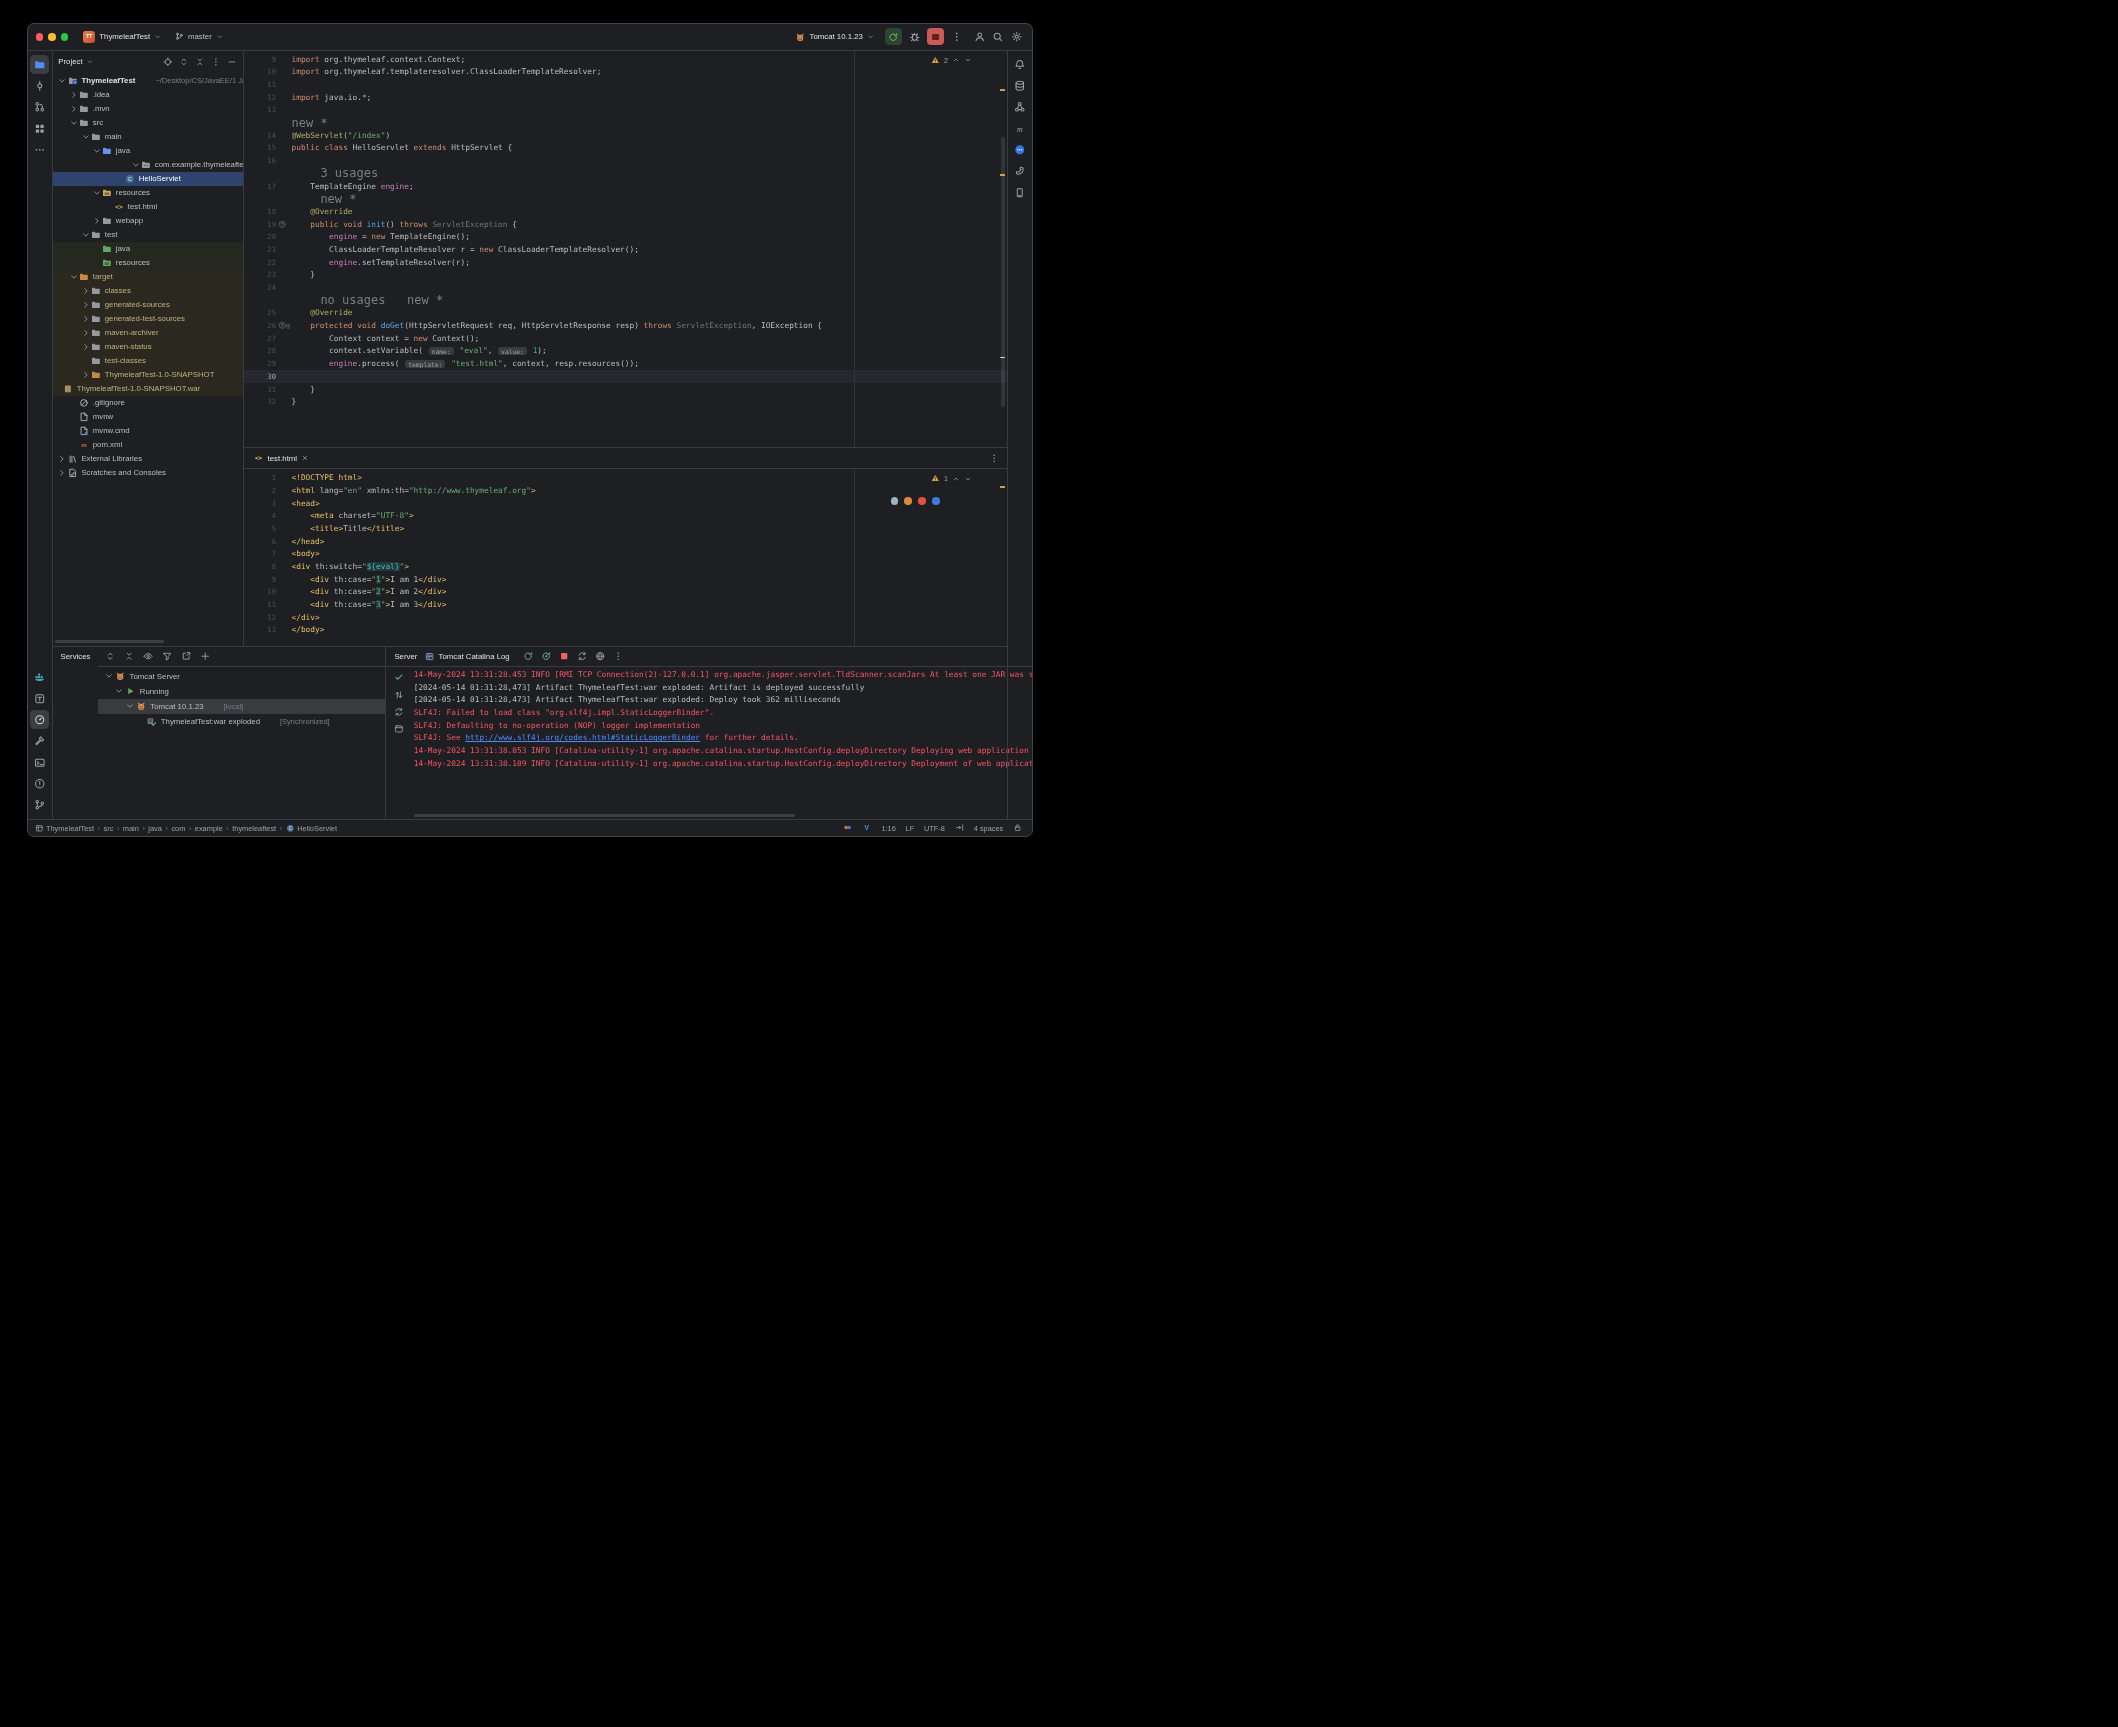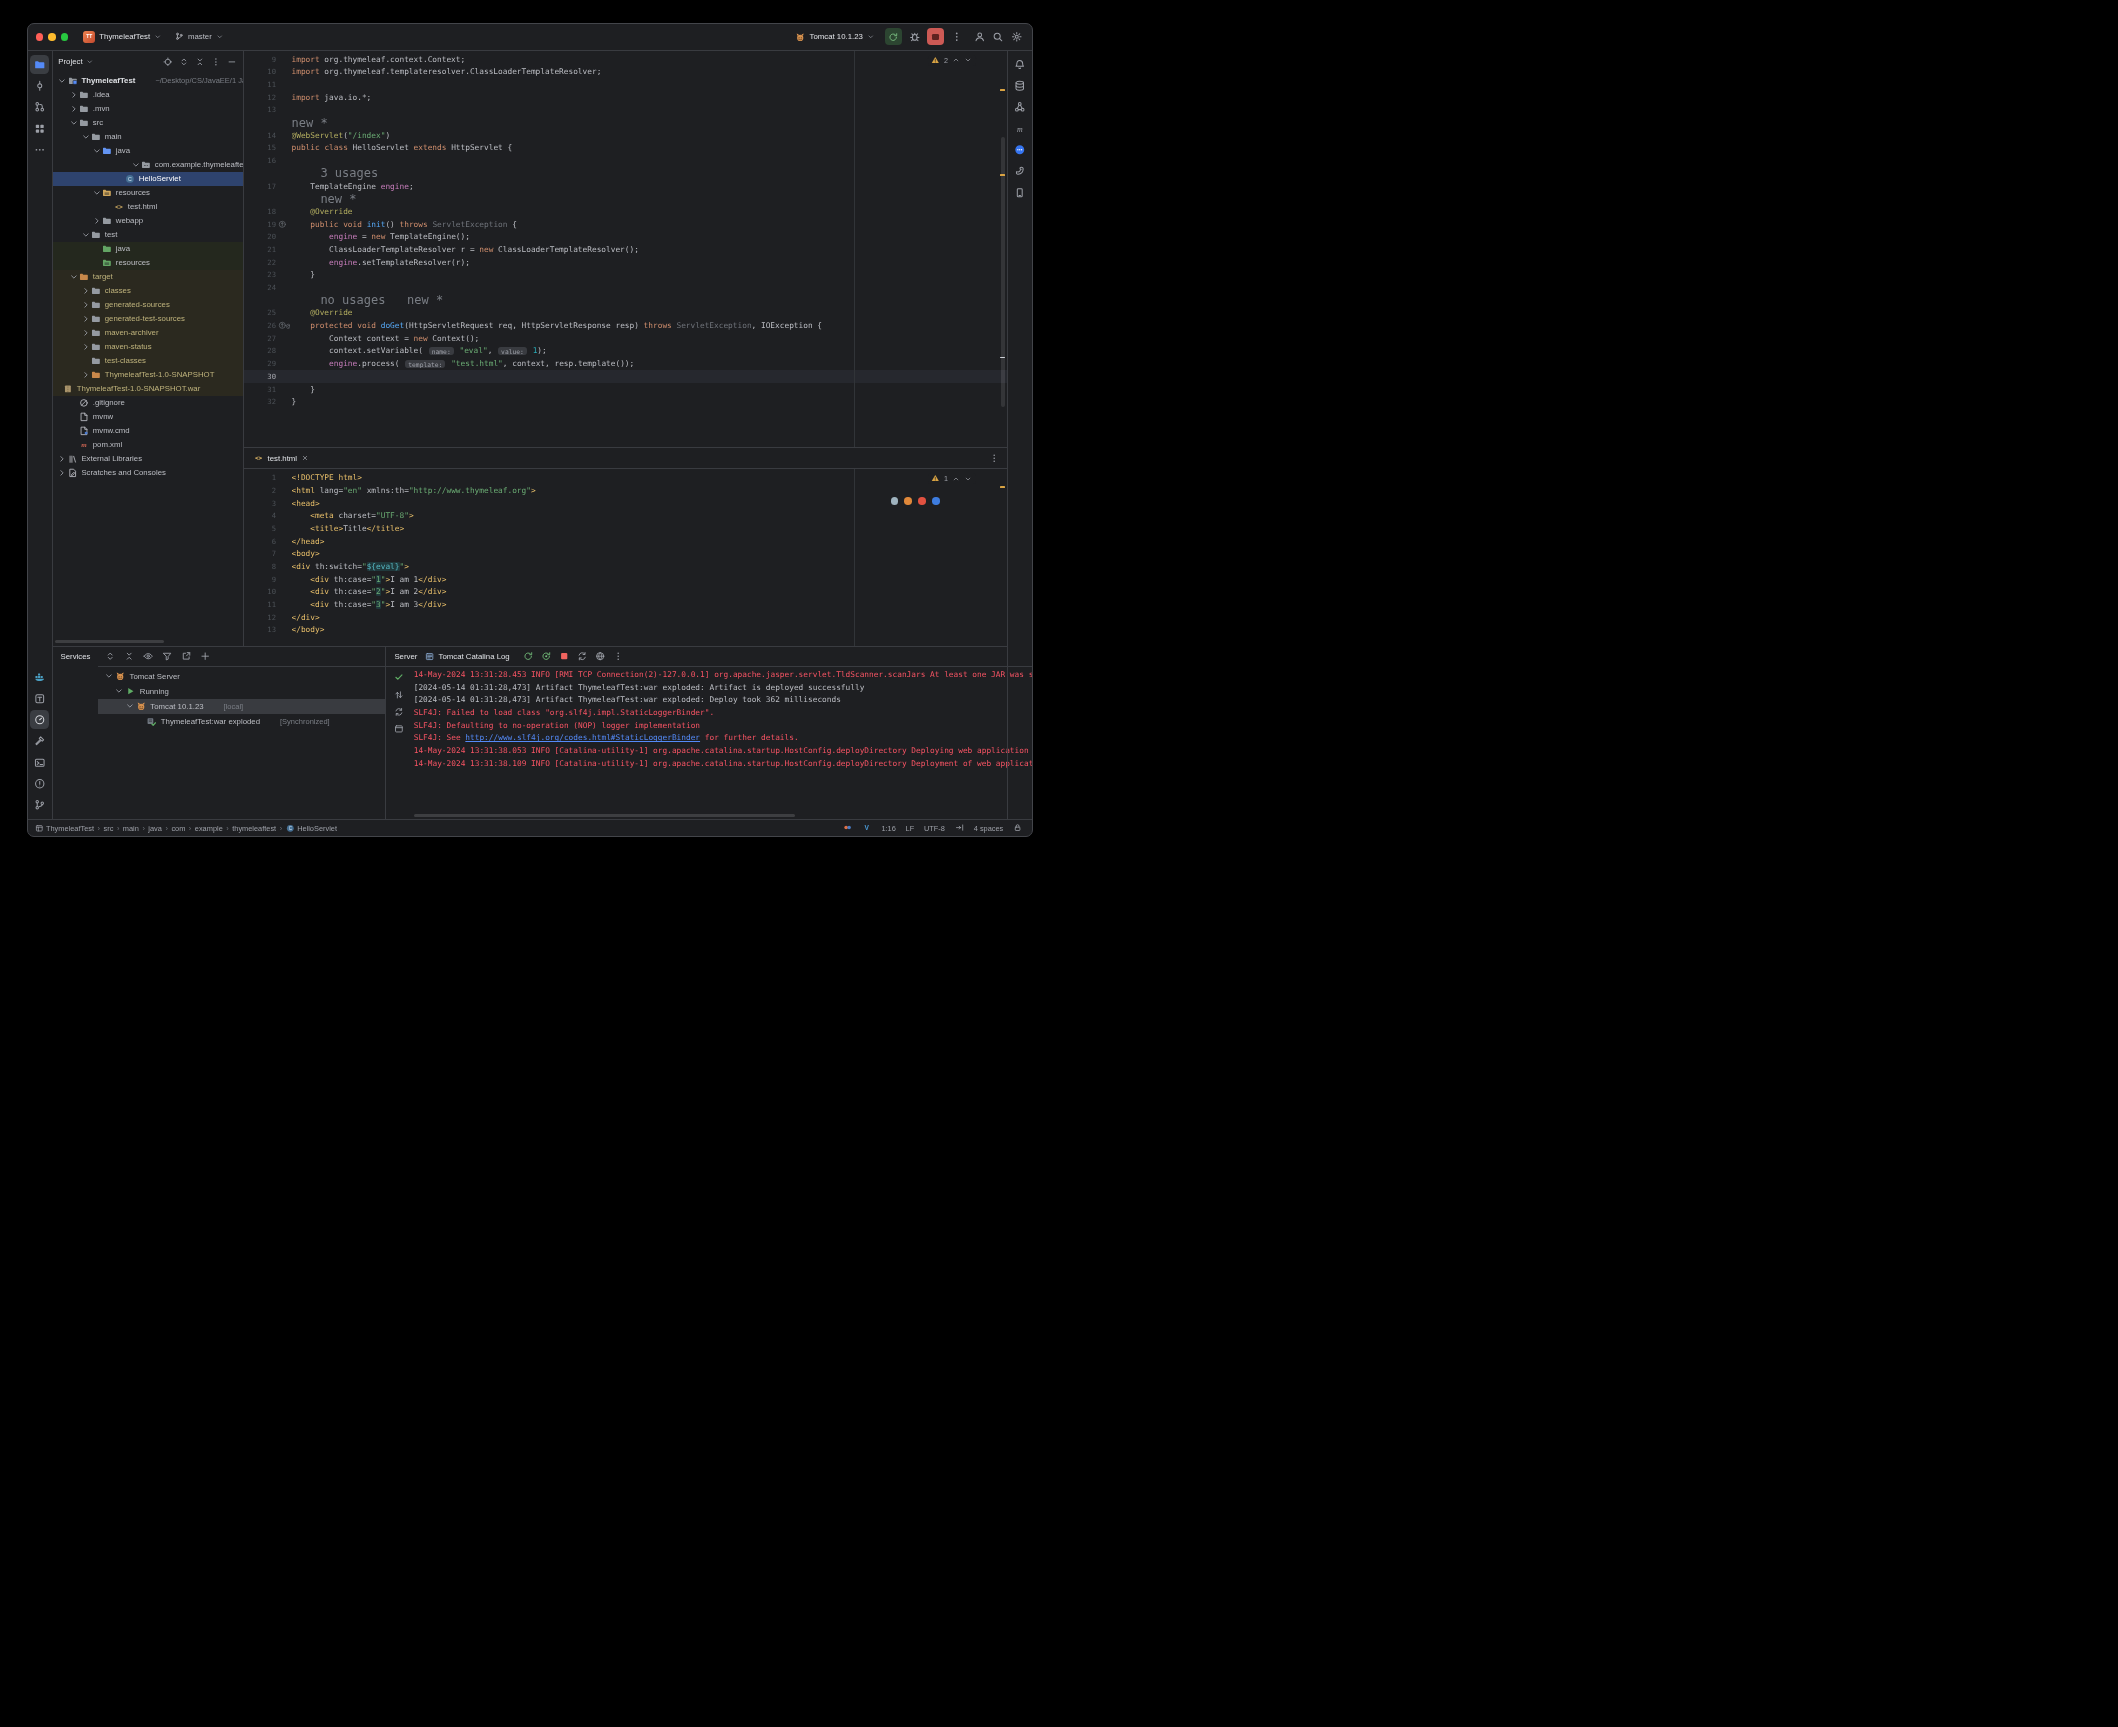--- a/index.html
+++ b/index.html
@@ -959,21 +959,21 @@
                     <span class="ln" data-name="line-number">28</span>
                     <span class="gslot"></span>
                   </span>
                   <span class="codetxt"><span class="tk-d">        context.setVariable( </span><span class="tk-h">name:</span><span class="tk-d"> </span><span class="tk-s">"eval"</span><span class="tk-d">, </span><span class="tk-h">value:</span><span class="tk-d"> </span><span class="tk-num">1</span><span class="tk-d">);</span></span>
                 </div>
                 <div class="crow" data-name="code-line-29">
                   <span class="gut">
                     <span class="ln" data-name="line-number">29</span>
                     <span class="gslot"></span>
                   </span>
-                  <span class="codetxt"><span class="tk-d">        </span><span class="tk-f">engine</span><span class="tk-d">.process( </span><span class="tk-h">template:</span><span class="tk-d"> </span><span class="tk-s">"test.html"</span><span class="tk-d">, context, resp.template());</span></span>
+                  <span class="codetxt"><span class="tk-d">        </span><span class="tk-f">engine</span><span class="tk-d">.process( </span><span class="tk-h">template:</span><span class="tk-d"> </span><span class="tk-s">"test.html"</span><span class="tk-d">, context, resp.resources());</span></span>
                 </div>
                 <div class="crow cur" data-name="code-line-30">
                   <span class="gut">
                     <span class="ln" data-name="line-number">30</span>
                     <span class="gslot"></span>
                   </span>
                   <span class="codetxt"></span>
                 </div>
                 <div class="crow" data-name="code-line-31">
                   <span class="gut">

